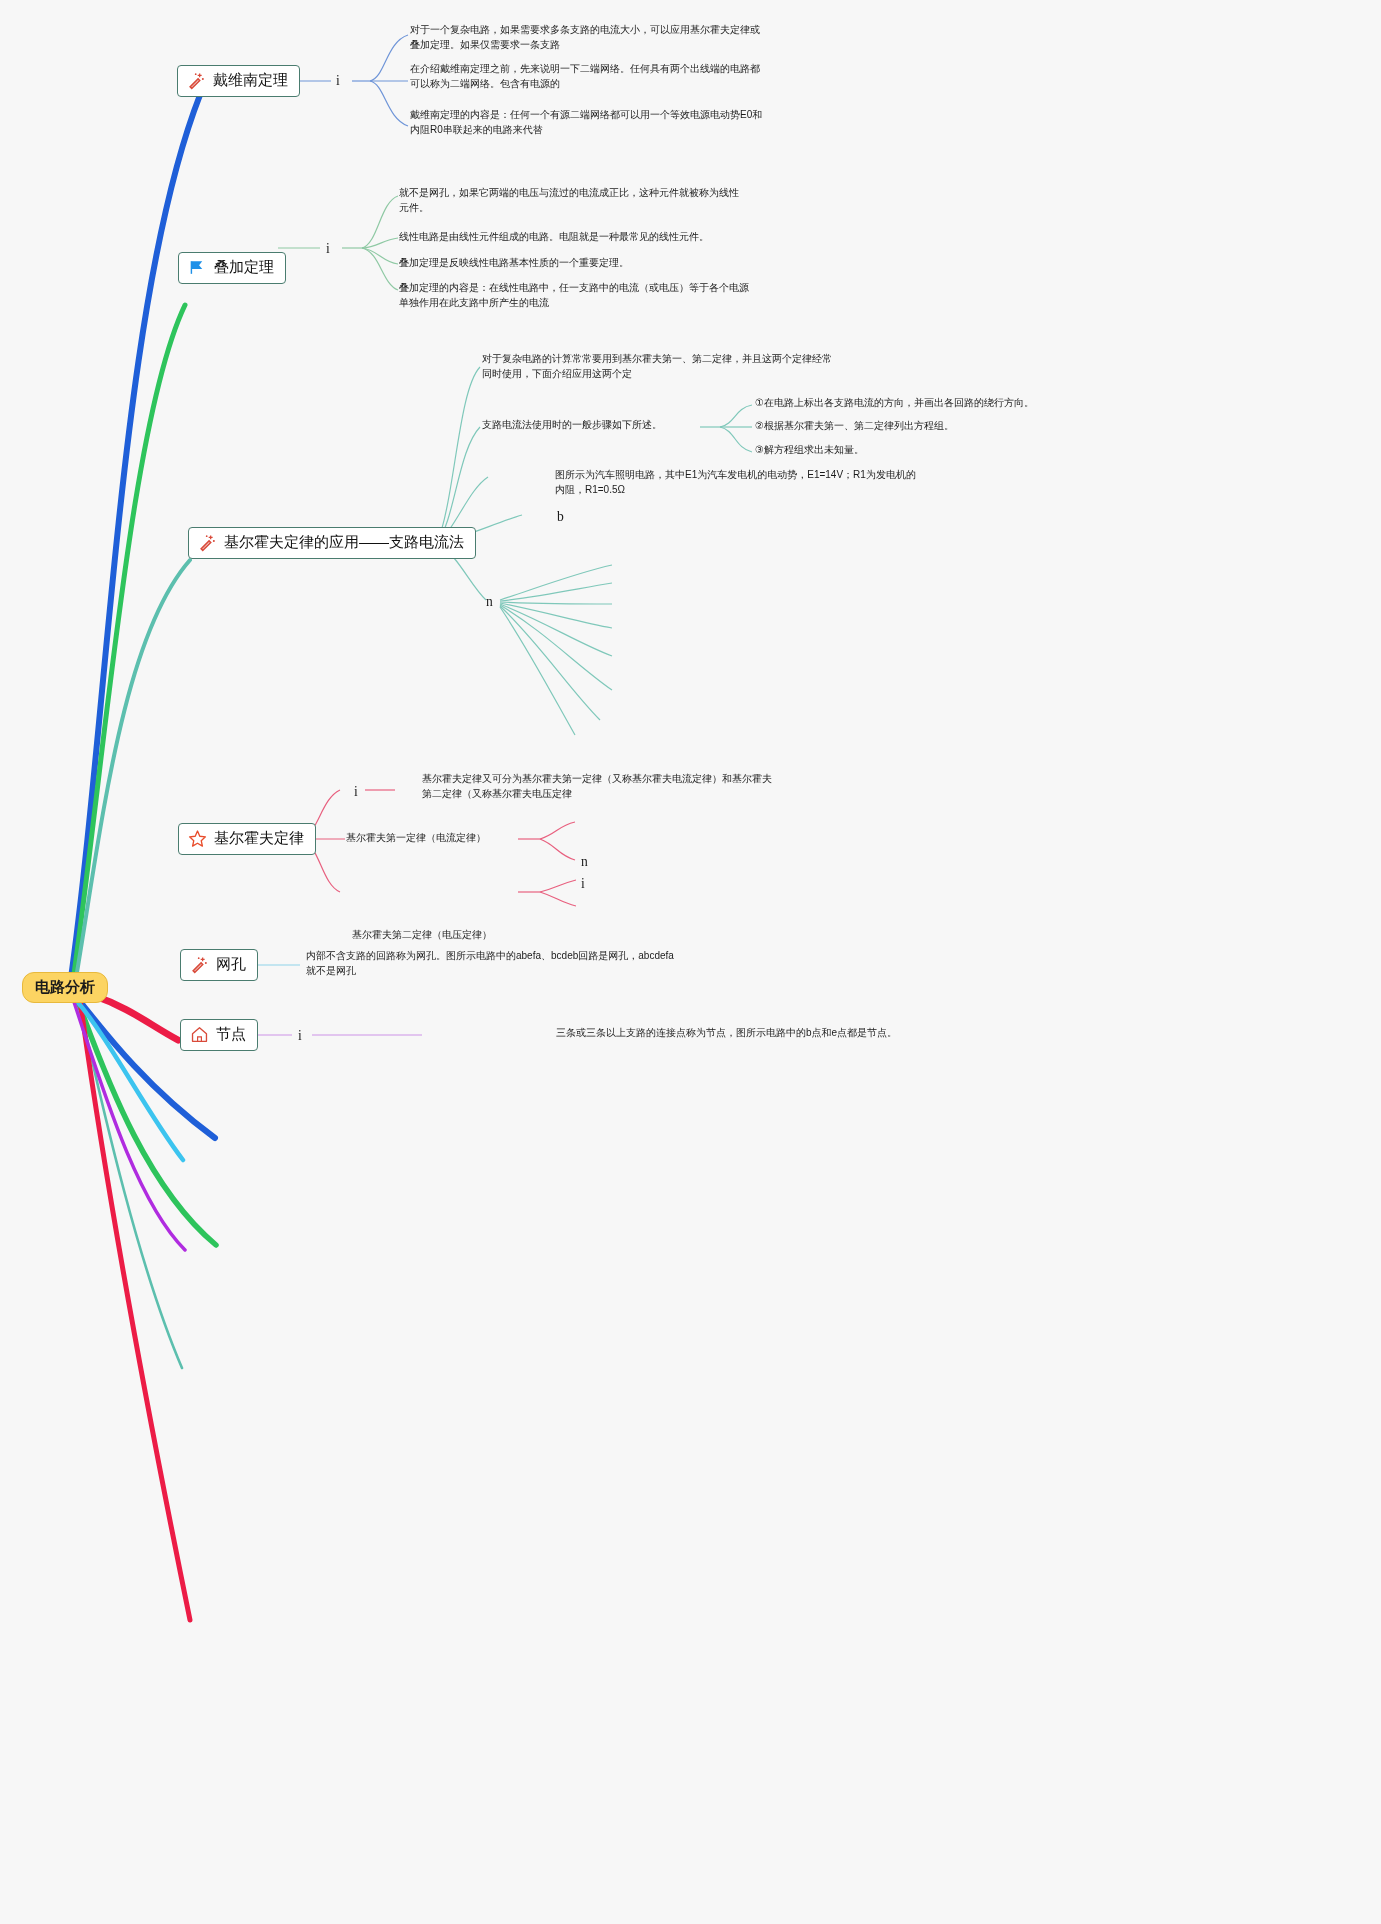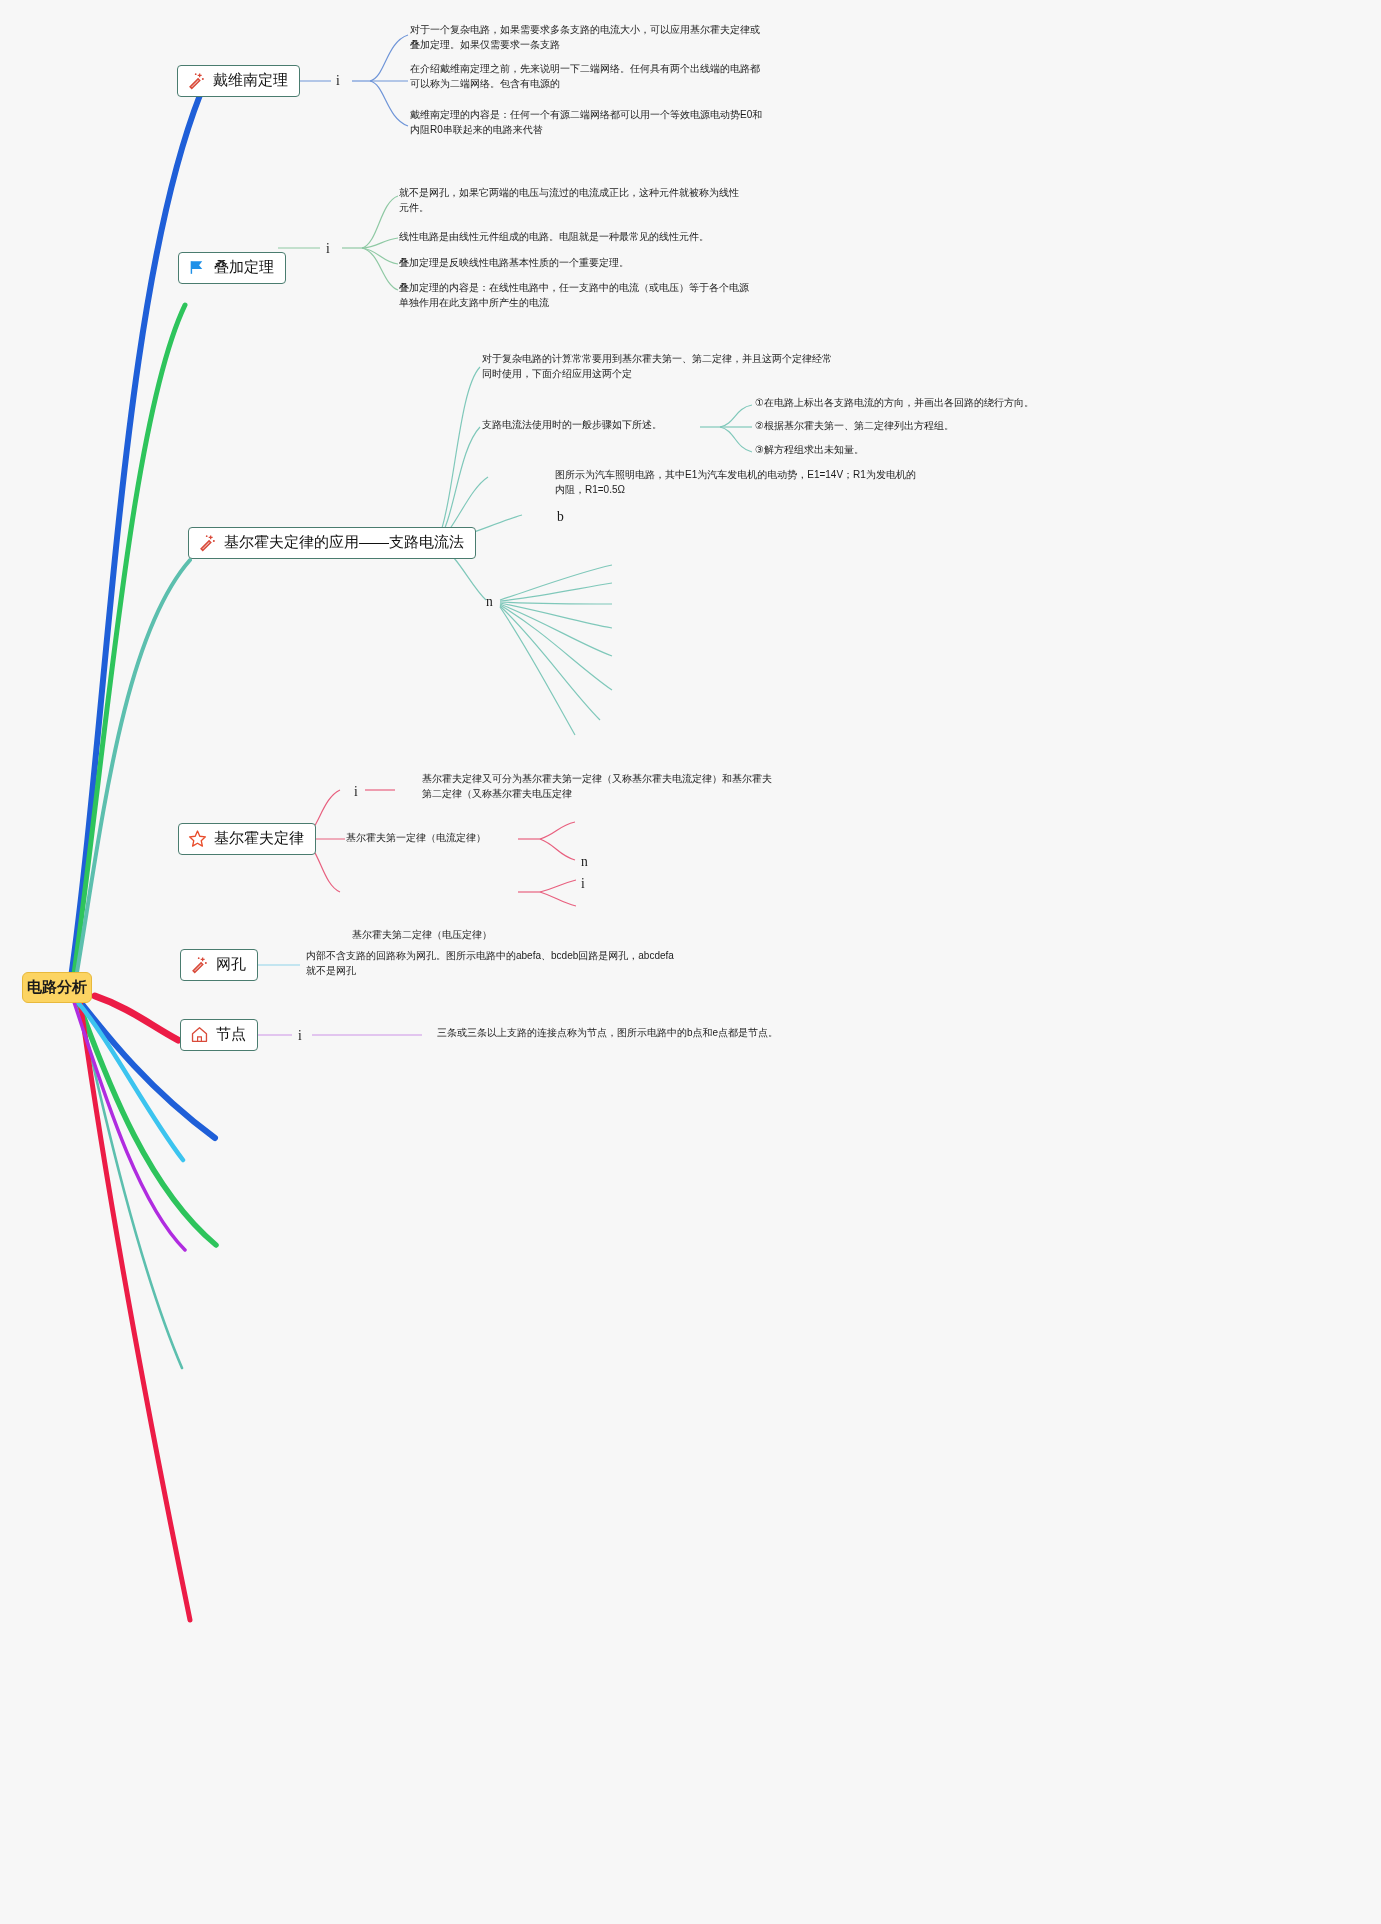--- a/index.html
+++ b/index.html
@@ -10,22 +10,22 @@
     position:relative;overflow:hidden;
   }
   #canvas{position:absolute;inset:0;}
   svg.links{position:absolute;left:0;top:0;width:1381px;height:1924px;pointer-events:none;}
 
   
   .root-node{
     position:absolute;
     background:#fcd462;
     border:1px solid #e8b93c;
-    border-radius:6px;
-    padding:5px 4px;
+    border-radius:12px;
+    padding:5px 12px;
     font-size:15px;
     font-weight:bold;
     color:#1a1a1a;
     white-space:nowrap;
     z-index:6;
   }
 
   
   .topic{
     position:absolute;
@@ -235,15 +235,15 @@
   <div class="topic" style="left:180px;top:1019px;">
     <span class="ico">
       <svg viewBox="0 0 24 24" width="19" height="19">
         <path d="M3.2 11 L12 3.4 L20.8 11 V20.6 H3.2 Z" fill="none" stroke="#d94a3a" stroke-width="1.7" stroke-linejoin="round"></path>
         <path d="M9.6 20.6 v-5.6 h4.8 v5.6" fill="none" stroke="#d94a3a" stroke-width="1.5"></path>
       </svg>
     </span>
     <span>节点</span>
   </div>
   <div class="leaf serif" style="left:298px;top:1026px;">i</div>
-  <div class="leaf" style="left:437px;top:1026px;width:460px;">三条或三条以上支路的连接点称为节点，图所示电路中的b点和e点都是节点。</div>
+  <div class="leaf" style="left:437px;top:1026px;width:460px;text-align:right;">三条或三条以上支路的连接点称为节点，图所示电路中的b点和e点都是节点。</div>
 
 </div>
 
 </body></html>

